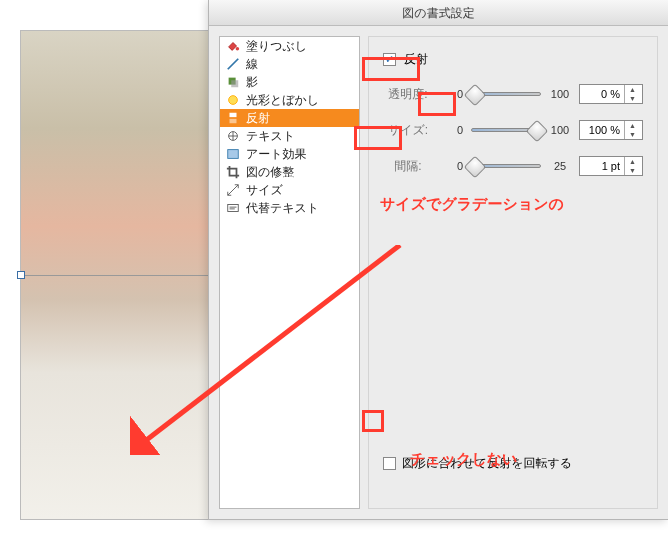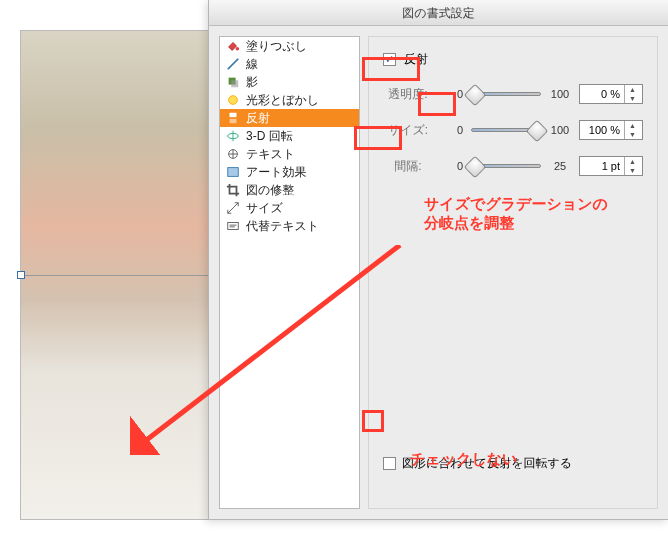--- a/index.html
+++ b/index.html
@@ -134,29 +134,20 @@
         <span>光彩とぼかし</span>
       </div>
       <div class="cat-item selected">
         <span class="cat-icon">
             <svg viewBox="0 0 16 16">
               <rect x="4" y="2" width="8" height="5" fill="#fff"></rect>
               <rect x="4" y="9" width="8" height="5" fill="#fff" opacity="0.5"></rect>
             </svg>
           </span>
         <span>反射</span>
-      </div>
-      <div class="cat-item">
-        <span class="cat-icon">
-            <svg viewBox="0 0 16 16">
-              <ellipse cx="8" cy="8" rx="6" ry="3" fill="none" stroke="#2a7"></ellipse>
-              <path d="M8 2 L8 14" stroke="#2a7"></path>
-            </svg>
-          </span>
-        <span>3-D 回転</span>
       </div>
       <div class="cat-item">
         <span class="cat-icon">
             <svg viewBox="0 0 16 16">
               <circle cx="8" cy="8" r="5" fill="none" stroke="#555"></circle>
               <path d="M8 3 L8 13 M3 8 L13 8" stroke="#555"></path>
             </svg>
           </span>
         <span>テキスト</span>
       </div>
@@ -256,23 +247,22 @@
       </div>
     </div>
   </div>
 </div>
 
 <div class="anno-box" style="left:362px; top:57px; width:58px; height:24px"></div>
 <div class="anno-box" style="left:418px; top:92px; width:38px; height:24px"></div>
 <div class="anno-box" style="left:354px; top:126px; width:48px; height:24px"></div>
 <div class="anno-box" style="left:362px; top:410px; width:22px; height:22px"></div>
 
-<div class="anno-text" style="left:380px; top:195px;margin-left:44px;">
+<div class="anno-text" style="left:380px; top:195px;">
   <div>サイズでグラデーションの</div>
-  <div>分岐点を調整</div>
 </div>
 <div class="anno-text" style="left:410px; top:450px;">チェックしない</div>
 
 <svg class="arrow" viewBox="0 0 300 210">
   <defs>
     <marker id="ah" markerWidth="12" markerHeight="12" refX="2" refY="6" orient="auto">
       <path d="M0 0 L12 6 L0 12 Z" fill="#ff3b2f"></path>
     </marker>
   </defs>
   <line x1="270" y1="0" x2="10" y2="200" stroke="#ff3b2f" stroke-width="5" marker-end="url(#ah)"></line>

